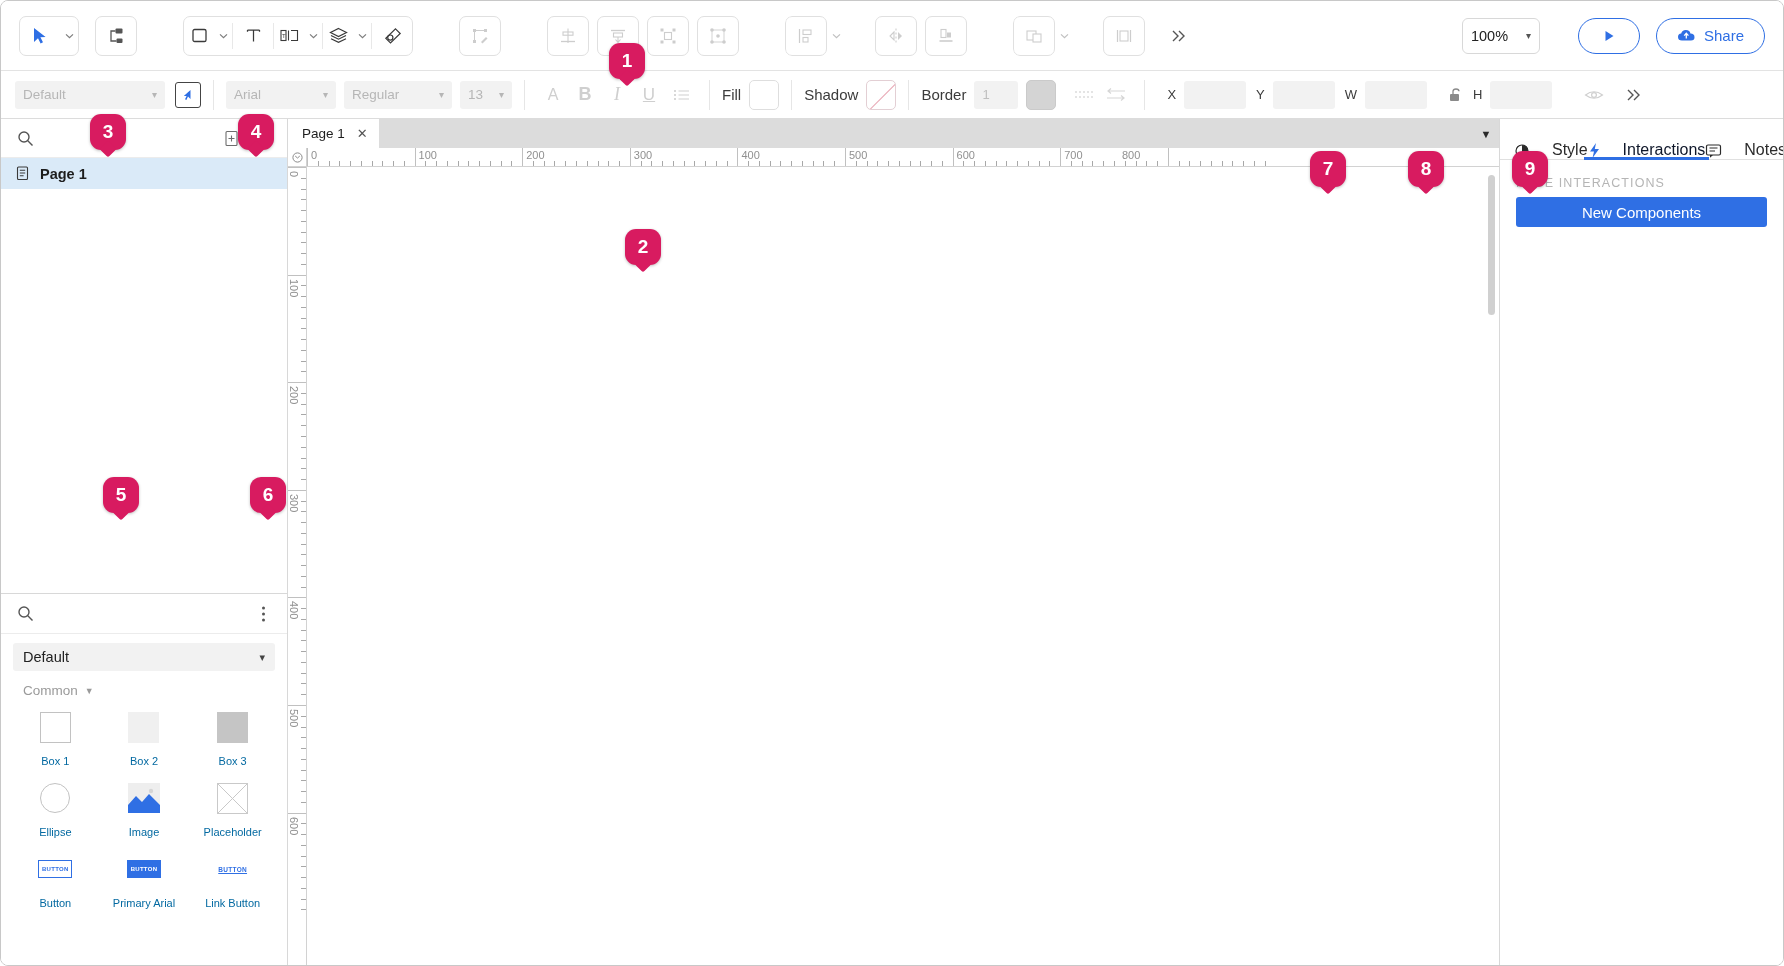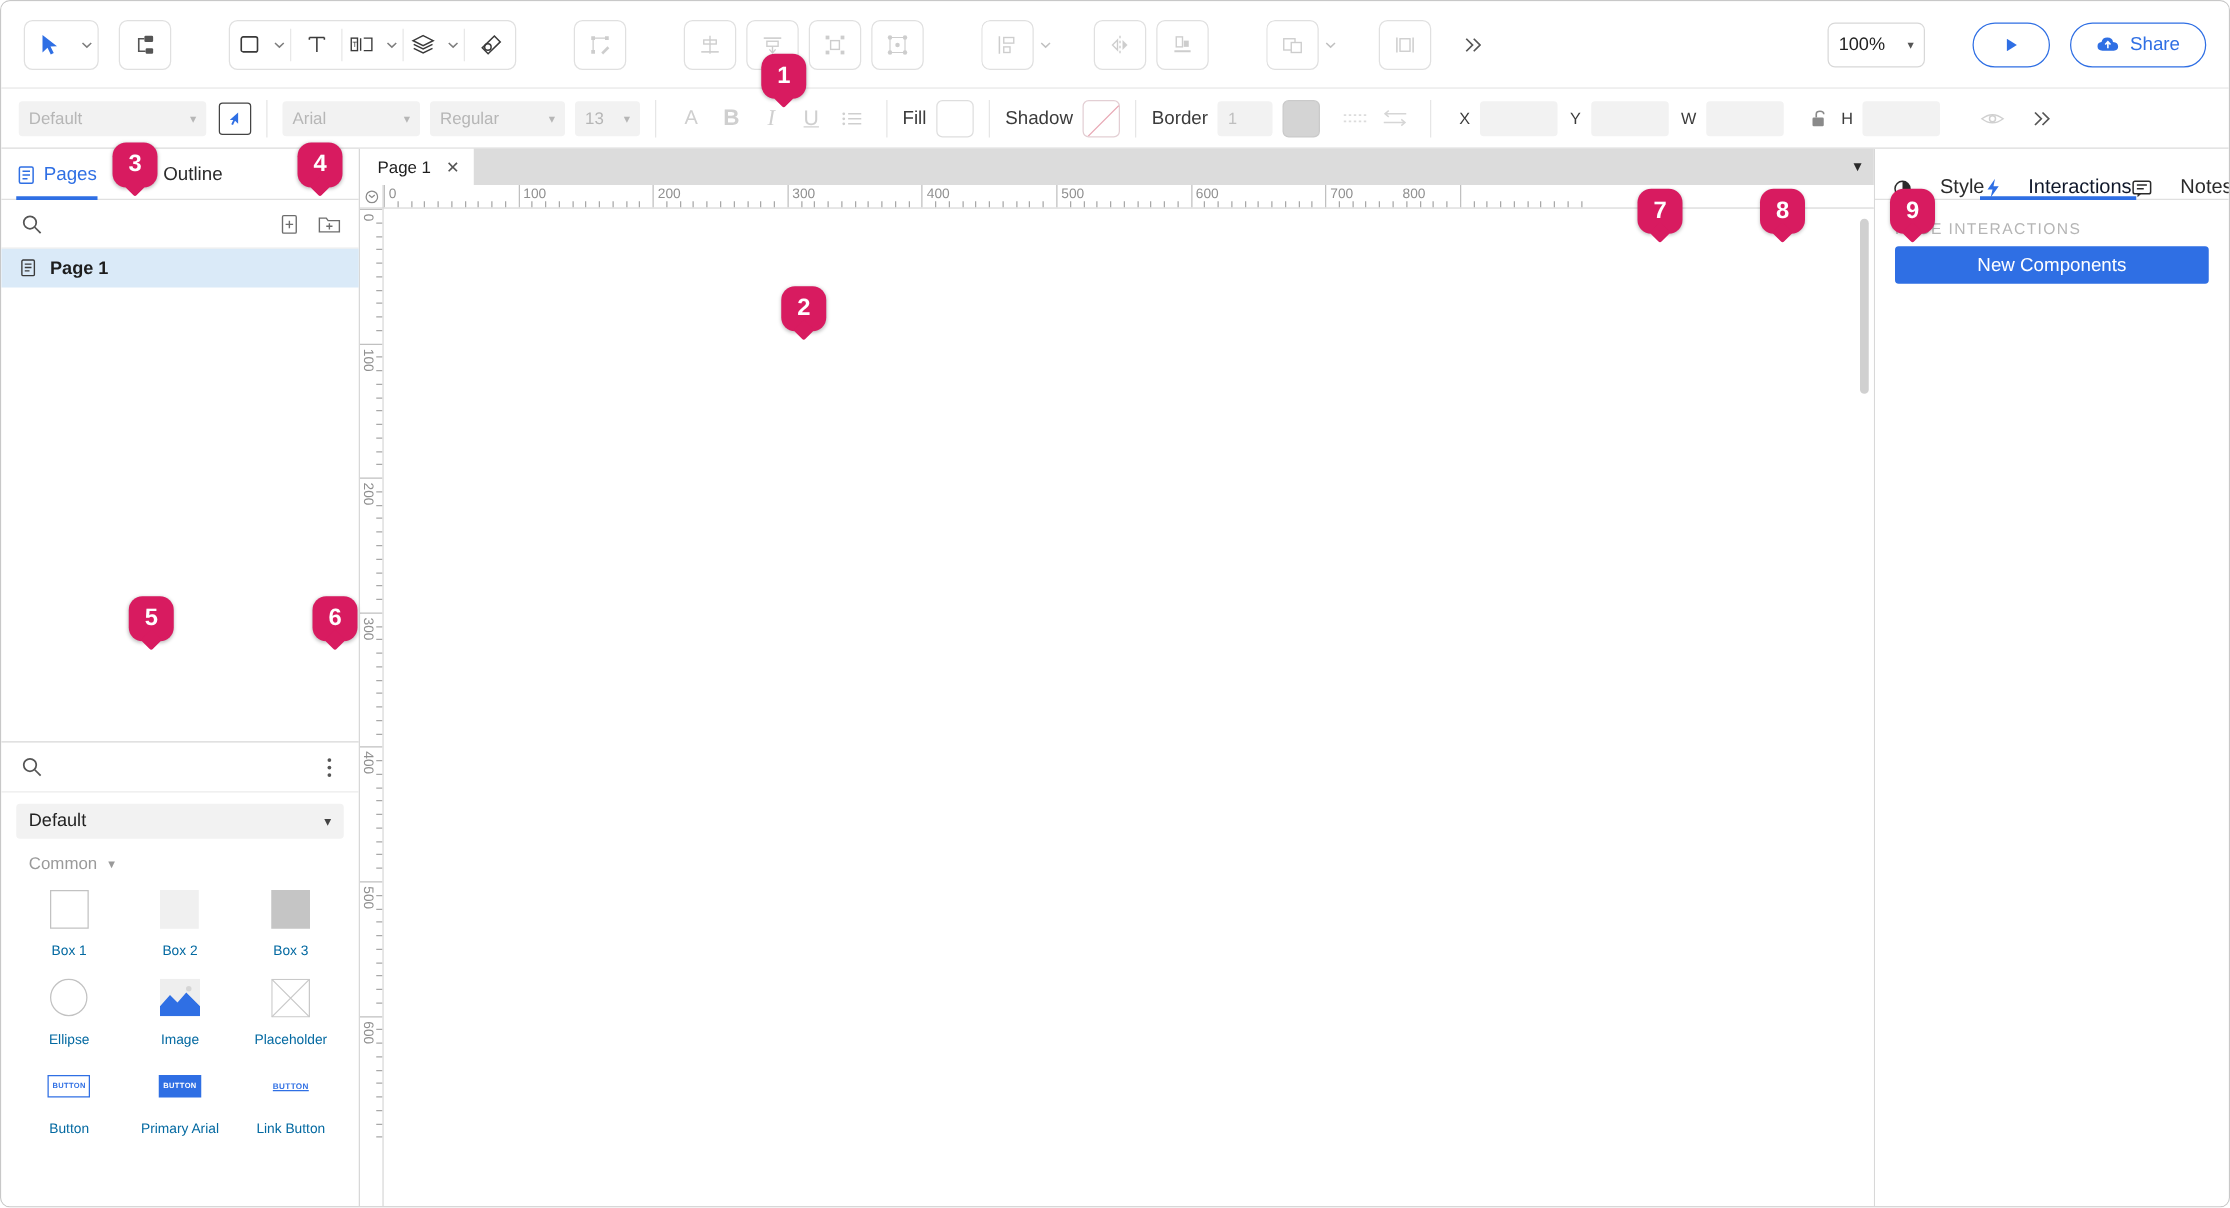--- a/index.html
+++ b/index.html
@@ -735,36 +735,20 @@
       <svg width="20" height="16" viewBox="0 0 20 16">
         <path d="M4 3 L9 8 L4 13 M10 3 L15 8 L10 13" stroke="#555" stroke-width="1.4" fill="none"></path>
       </svg>
     </div>
   </div>
 
   <div class="body-row">
 
     <div class="left-col">
 
-      <div class="panel-tabs">
-        <div class="ptab active">
-          <svg width="16" height="16" viewBox="0 0 16 16">
-            <rect x="2.5" y="1.5" width="11" height="13" rx="1.2" stroke="#2f6fe4" stroke-width="1.2" fill="none"></rect>
-            <path d="M5 5 L11 5 M5 8 L11 8 M5 11 L9 11" stroke="#2f6fe4" stroke-width="1.2"></path>
-          </svg>
-          <span>Pages</span>
-        </div>
-        <div class="ptab">
-          <svg width="17" height="16" viewBox="0 0 17 16">
-            <path d="M5.5 2 L10 8 L5.5 14 L1 8 Z" stroke="#2b2b2b" stroke-width="1.2" fill="none"></path>
-            <path d="M11 2 L15.5 8 L11 14" stroke="#2b2b2b" stroke-width="1.2" fill="none"></path>
-          </svg>
-          <span>Outline</span>
-        </div>
-      </div>
 
       <div class="search-row">
         <div class="sq-btn">
           <svg width="17" height="17" viewBox="0 0 17 17">
             <circle cx="7" cy="7" r="5" stroke="#555" stroke-width="1.4" fill="none"></circle>
             <path d="M10.8 10.8 L15.5 15.5" stroke="#555" stroke-width="1.4"></path>
           </svg>
         </div>
         <div class="grow"></div>
         <div class="sq-btn">

